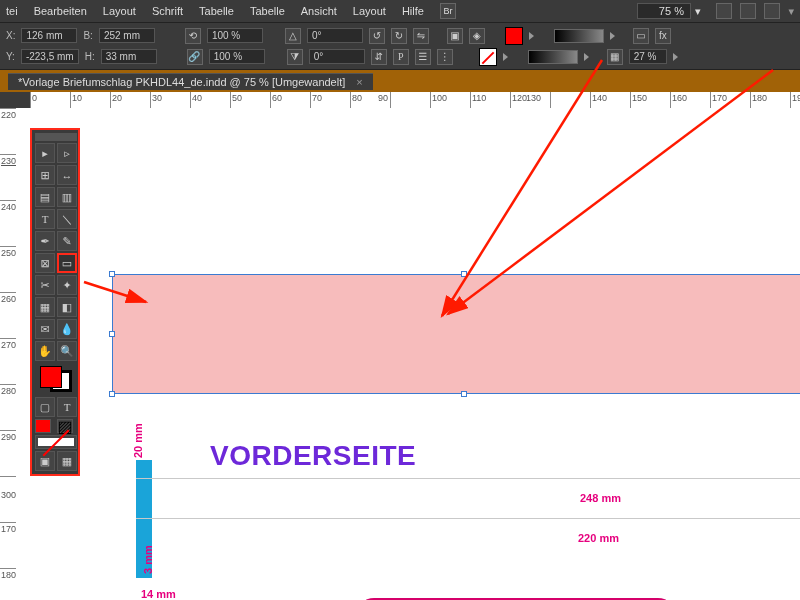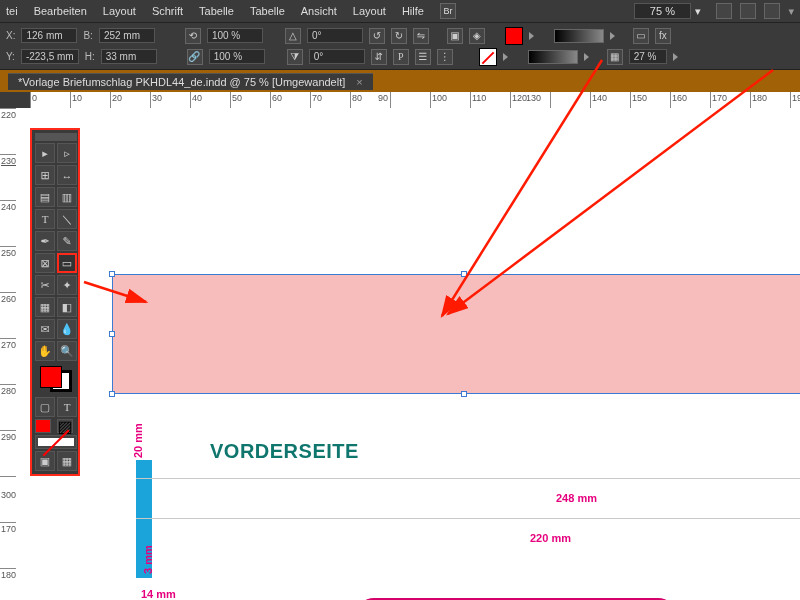--- a/index.html
+++ b/index.html
@@ -3,21 +3,21 @@
 <meta charset="utf-8">
 <style>
   * { box-sizing: border-box; margin: 0; padding: 0; font-family: "Segoe UI", Tahoma, sans-serif; }
   body { width: 800px; height: 600px; overflow: hidden; background: #3a3a3a; position: relative; }
 
   
   .menubar { height: 22px; background: #3a3a3a; display: flex; align-items: center; padding: 0 6px; gap: 16px; color: #ddd; font-size: 11px; }
   .menubar .menu-item { cursor: default; }
   .menubar .spacer { flex: 1; }
   .zoom-box { display: flex; align-items: center; gap: 4px; color: #ddd; font-size: 11px; }
-  .zoom-box .field { background: #2a2a2a; border: 1px solid #555; padding: 1px 15px; min-width: 54px; text-align: right; display:inline-block;}
+  .zoom-box .field { background: #2a2a2a; border: 1px solid #555; padding: 1px 6px; min-width: 54px; text-align: right; display:inline-block;}
   .sq { width: 16px; height: 16px; border: 1px solid #666; background:#444; display:inline-block;}
   .menubar-right { display:flex; gap:8px; align-items:center; }
 
   
   .controlbar { height: 48px; background: #3a3a3a; border-top:1px solid #222; border-bottom:1px solid #222; color:#ccc; font-size:10px; display:flex; flex-direction:column; justify-content:center; gap:3px; padding:0 6px;}
   .ctrl-row { display:flex; align-items:center; gap:6px; }
   .ctrl-row .lbl { color:#bbb; }
   .ctrl-row .field { background:#2a2a2a; border:1px solid #555; padding:1px 4px; min-width:56px; text-align:left; font-size:10px; display:inline-block;}
   .ctrl-row .tri { width:0; height:0; border-top:4px solid transparent; border-bottom:4px solid transparent; border-left:5px solid #999; }
   .ctrl-row .icon-sq { width:16px; height:16px; border:1px solid #666; background:#444; display:inline-flex; align-items:center; justify-content:center; color:#ccc; font-size:10px;}
@@ -58,23 +58,23 @@
   .sel-rect { position:absolute; left:96px; top:166px; width:704px; height:120px; background:rgba(244,160,160,0.7); border:1px solid #3b7bd1;}
   .sel-rect .handle { position:absolute; width:6px; height:6px; background:#fff; border:1px solid #3b7bd1;}
   .sel-rect .h-tl{top:-4px;left:-4px}.sel-rect .h-tm{top:-4px;left:calc(50% - 3px)}
   .sel-rect .h-ml{top:calc(50% - 3px);left:-4px}
   .sel-rect .h-bl{bottom:-4px;left:-4px}.sel-rect .h-bm{bottom:-4px;left:calc(50% - 3px)}
   .env1 { left:100px; top:170px; width:700px; height:400px; border-right:none; border-bottom:none;}
   .env2 { left:106px; top:176px; width:694px; height:395px; border-right:none; border-bottom:none;}
   .thin-h { position:absolute; left:120px; right:0; border-top:1px solid #c9c9c9;}
   .thin-h.l1{top:370px}.thin-h.l2{top:410px}
 
-  .vorderseite { position:absolute; left:194px; top:332px; color:#0f766e; font-weight:900; font-size:20px; letter-spacing:0.5px;}
+  .vorderseite { position:absolute; left:194px; top:332px; color:#6d28d9; font-weight:900; font-size:28px; letter-spacing:0.5px;}
   .dim { position:absolute; color:#e6007e; font-size:11px; font-weight:bold;}
-  .dim.d1{left:540px; top:384px}.dim.d2{left:514px; top:424px}
+  .dim.d1{left:564px; top:384px}.dim.d2{left:562px; top:424px}
   .dim.vrot { transform:rotate(-90deg); transform-origin:left top; left:116px; top:350px;}
   .dim.d14 { left:125px; top:480px; }
   .dim.d3mm { transform:rotate(-90deg); transform-origin:left top; left:126px; top:466px;}
 
   .blue-bar { position:absolute; left:120px; top:352px; width:16px; height:118px; background:#1aa4d9;}
   .round-box { position:absolute; left:340px; top:490px; width:320px; height:40px; border:2px solid #d5006a; border-radius:18px 18px 0 0; border-bottom:none;}
 
   
   svg.arrows { position:absolute; inset:0; pointer-events:none; }
 

